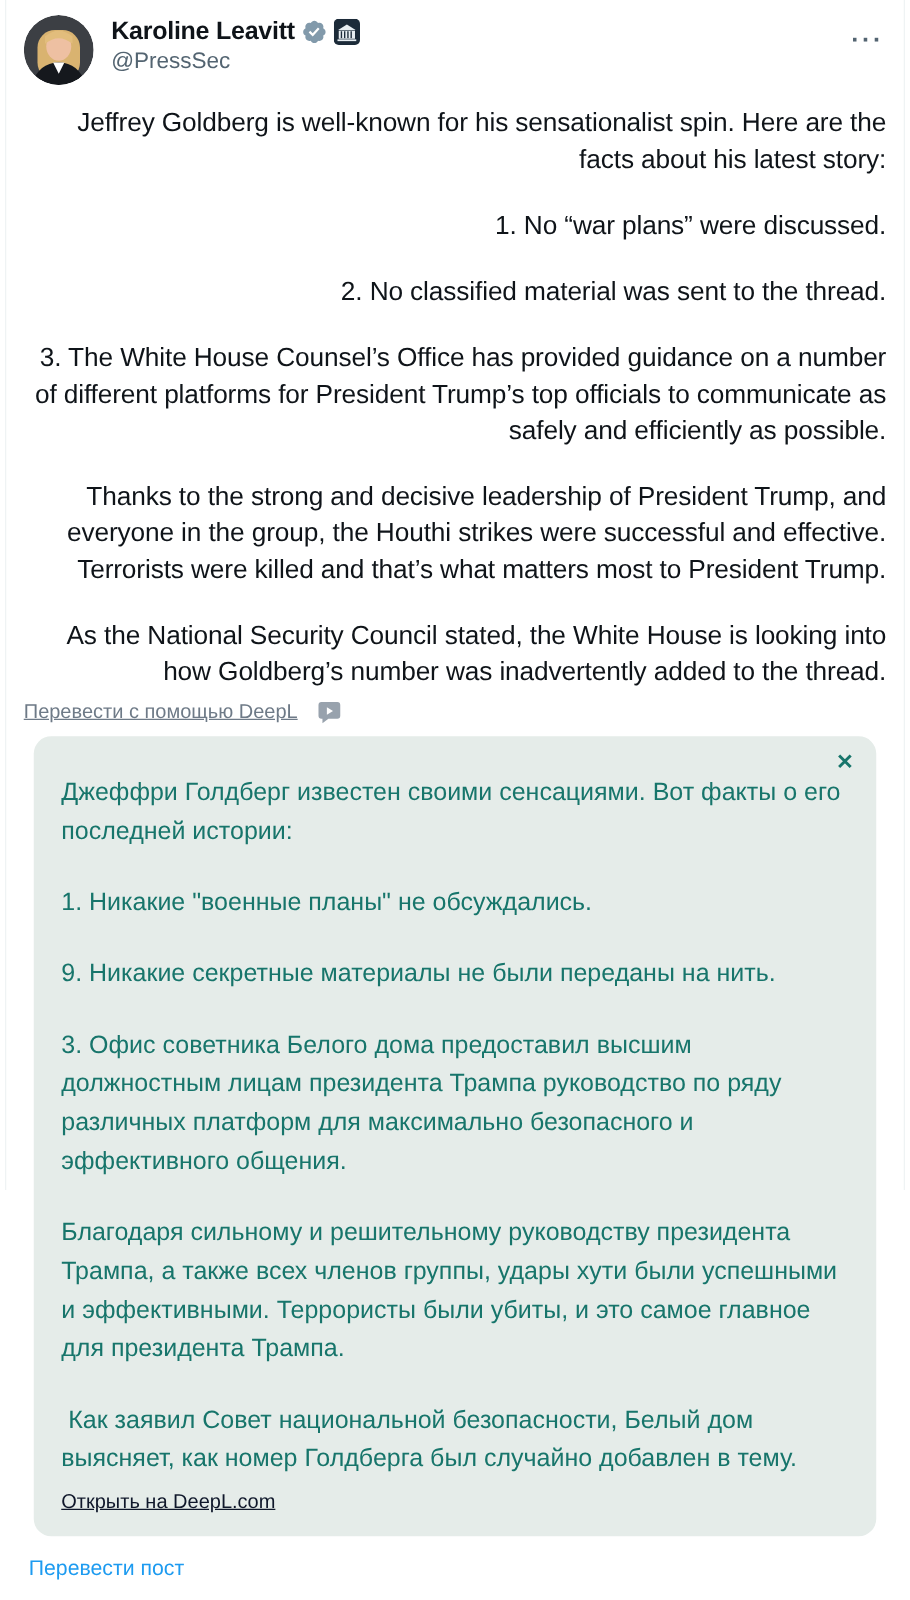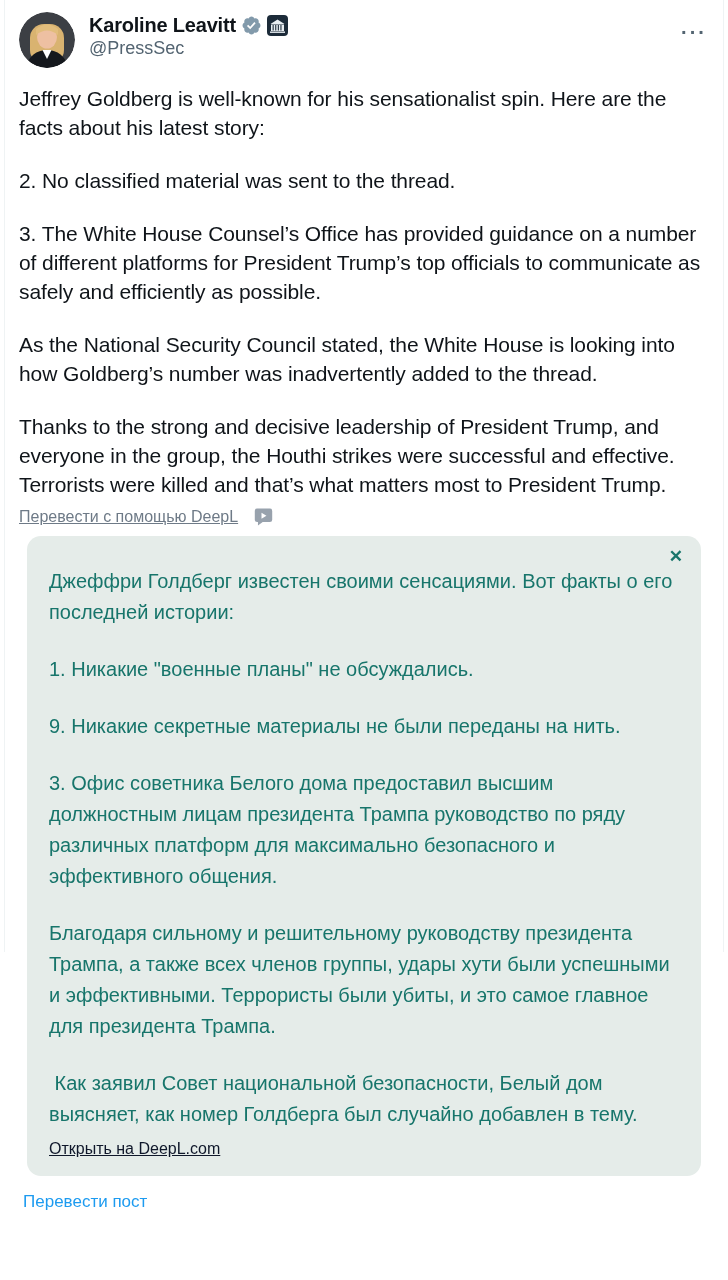--- a/index.html
+++ b/index.html
@@ -32,21 +32,21 @@
   }
   .handle { font-size: 18px; color: #536471; margin-top: 1px; }
   .more-btn {
     border: none; background: none; color: #536471;
     font-size: 20px; font-weight: 700; letter-spacing: 2px;
     cursor: pointer; line-height: 1; padding: 6px 2px; margin-top: 4px;
   }
 
   
   .tweet-text { margin-top: 16px; font-size: 21px; line-height: 29px; letter-spacing: -0.1px; }
-  .tweet-text p { margin-bottom: 24px; }
+  .tweet-text p { margin-bottom: 24px; text-align: right; }
   .tweet-text p:last-child { margin-bottom: 8px; }
 
   
   .deepl-row { display: flex; align-items: center; gap: 16px; margin: 2px 0 10px 0; }
   .deepl-link {
     font-size: 16px; color: #6e7a87; text-decoration: underline; cursor: pointer;
   }
   .deepl-icon { width: 19px; height: 19px; display: inline-block; }
 
   
@@ -125,24 +125,25 @@
         </div>
         <div class="handle">@PressSec</div>
       </div>
 
       <button class="more-btn">···</button>
     </header>
 
     
     <div class="tweet-text">
       <p>Jeffrey Goldberg is well-known for his sensationalist spin. Here are the facts about his latest story:</p>
+      <p>1. No “war plans” were discussed.</p>
       <p>2. No classified material was sent to the thread.</p>
       <p>3. The White House Counsel’s Office has provided guidance on a number of different platforms for President Trump’s top officials to communicate as safely and efficiently as possible.</p>
+      <p>Thanks to the strong and decisive leadership of President Trump, and everyone in the group, the Houthi strikes were successful and effective. Terrorists were killed and that’s what matters most to President Trump.</p>
       <p>As the National Security Council stated, the White House is looking into how Goldberg’s number was inadvertently added to the thread.</p>
-      <p>Thanks to the strong and decisive leadership of President Trump, and everyone in the group, the Houthi strikes were successful and effective. Terrorists were killed and that’s what matters most to President Trump.</p>
     </div>
 
     
     <div class="deepl-row">
       <a class="deepl-link">Перевести с помощью DeepL</a>
       <svg class="deepl-icon" viewBox="0 0 24 24">
         <path fill="#98a2ad" d="M4 2 h16 a3 3 0 0 1 3 3 v11 a3 3 0 0 1 -3 3 h-9 l-6 4.5 v-4.5 h-1 a3 3 0 0 1 -3 -3 v-11 a3 3 0 0 1 3 -3 z"></path>
         <path fill="#ffffff" d="M9.5 14.8 l6.2 -3.8 -6.2 -3.8 z"></path>
       </svg>
     </div>

